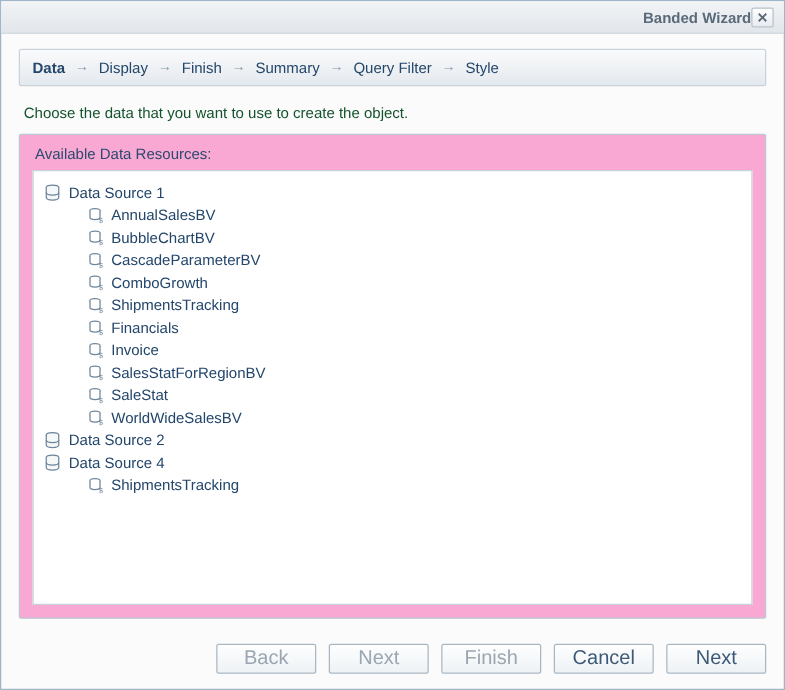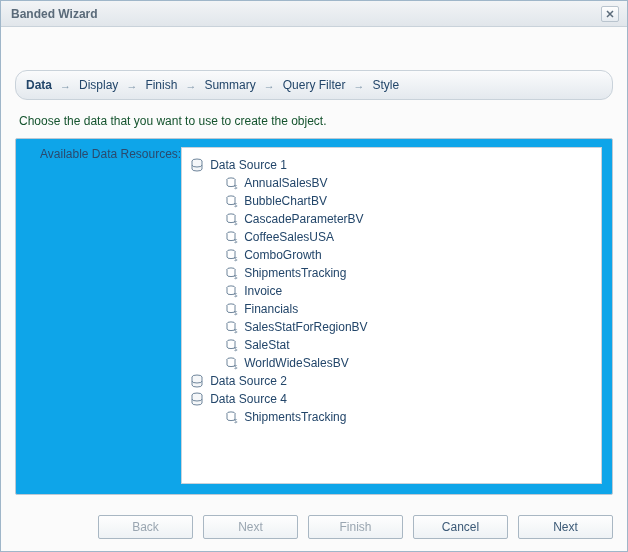--- a/index.html
+++ b/index.html
@@ -23,20 +23,21 @@
     background: linear-gradient(#f2f4f6 0%, #e1e6eb 100%);
     border-bottom: 1px solid #c9d2da;
     display: flex;
     align-items: center;
     padding: 0 8px 0 10px;
   }
   .titlebar .title {
     font-weight: bold;
     color: #5a6a79;
     flex: 1;
+    text-align: right;
   }
   .close-btn {
     width: 18px; height: 16px;
     border: 1px solid #b9c4ce;
     border-radius: 2px;
     background: linear-gradient(#fefefe,#e7ecf1);
     display: flex; align-items: center; justify-content: center;
     color: #5a6a79;
     font-size: 10px;
     cursor: pointer;
@@ -44,43 +45,42 @@
   .content-pad {
     padding: 12px 14px 10px 14px;
     flex: 1;
     display: flex;
     flex-direction: column;
     min-height: 0;
   }
   .stepbar {
     height: 30px;
     border: 1px solid #c9d2da;
-    border-radius: 12px;
+    border-radius: 2px;
     background: linear-gradient(#fafbfc 0%, #e4e9ee 100%);
     display: flex;
     align-items: center;
     padding: 0 10px;
     gap: 6px;
     color: #23466a;
-    margin-top: 31px;
   }
   .stepbar .step.active { font-weight: bold; }
   .chev { color: #7d94a8; font-size: 11px; margin: 0 2px; }
   .instruction {
     margin: 14px 4px 10px;
     color: #14532d;
   }
   .main-panel {
     border: 1px solid #bcc8d3;
     border-radius: 2px;
-    background: #0ea5e9;
+    background: #f9a8d4;
     flex: 1;
     display: flex;
-    flex-direction: row;
-    padding: 8px 10px 10px 22px;
+    flex-direction: column;
+    padding: 8px 10px 10px 10px;
     min-height: 0;
   }
   .section-label {
     color: #2a4a6e;
     margin: 0 0 6px 2px;
   }
   .tree-box {
     flex: 1;
     border: 1px solid #c9d2da;
     background: #fff;
@@ -100,28 +100,28 @@
   }
   .node .label { white-space: nowrap; }
   svg.icon { flex: none; }
   .button-row {
     display: flex;
     justify-content: flex-end;
     gap: 10px;
     padding: 10px 14px 12px 14px;
   }
   .btn {
-    width: 95px;
+    width: 80px;
     height: 24px;
     border: 1px solid #a9b7c3;
     border-radius: 2px;
     background: linear-gradient(#fefefe,#eef2f5);
     color: #3c5a77;
     font-family: inherit;
-    font-size: 12px;
+    font-size: 16px;
     cursor: pointer;
   }
   .btn[disabled], .btn.disabled {
     color: #9aa6b1;
     cursor: default;
   }
 </style>
 </head>
 <body>
 
@@ -194,61 +194,51 @@
                     <span class="label">CascadeParameterBV</span>
                   </div>
                 </li>
                 <li>
                   <div class="node">
                     <svg class="icon" width="14" height="14" viewBox="0 0 14 14">
                       <ellipse cx="7" cy="3.5" rx="4" ry="1.6" fill="#fff" stroke="#6e859b" stroke-width="1"></ellipse>
                       <path d="M3 3.5 V9 A4 1.6 0 0 0 11 9 V3.5" fill="#fff" stroke="#6e859b" stroke-width="1"></path>
                       <text x="10" y="13" font-size="6" fill="#6e859b" font-family="Arial">$</text>
                     </svg>
-                    <span class="label">CoffeeSalesUSA</span>
-                  </div>
-                </li>
-                <li>
-                  <div class="node">
-                    <svg class="icon" width="14" height="14" viewBox="0 0 14 14">
-                      <ellipse cx="7" cy="3.5" rx="4" ry="1.6" fill="#fff" stroke="#6e859b" stroke-width="1"></ellipse>
-                      <path d="M3 3.5 V9 A4 1.6 0 0 0 11 9 V3.5" fill="#fff" stroke="#6e859b" stroke-width="1"></path>
-                      <text x="10" y="13" font-size="6" fill="#6e859b" font-family="Arial">$</text>
-                    </svg>
                     <span class="label">ComboGrowth</span>
                   </div>
                 </li>
                 <li>
                   <div class="node">
                     <svg class="icon" width="14" height="14" viewBox="0 0 14 14">
                       <ellipse cx="7" cy="3.5" rx="4" ry="1.6" fill="#fff" stroke="#6e859b" stroke-width="1"></ellipse>
                       <path d="M3 3.5 V9 A4 1.6 0 0 0 11 9 V3.5" fill="#fff" stroke="#6e859b" stroke-width="1"></path>
                       <text x="10" y="13" font-size="6" fill="#6e859b" font-family="Arial">$</text>
                     </svg>
                     <span class="label">ShipmentsTracking</span>
                   </div>
                 </li>
                 <li>
                   <div class="node">
                     <svg class="icon" width="14" height="14" viewBox="0 0 14 14">
                       <ellipse cx="7" cy="3.5" rx="4" ry="1.6" fill="#fff" stroke="#6e859b" stroke-width="1"></ellipse>
                       <path d="M3 3.5 V9 A4 1.6 0 0 0 11 9 V3.5" fill="#fff" stroke="#6e859b" stroke-width="1"></path>
                       <text x="10" y="13" font-size="6" fill="#6e859b" font-family="Arial">$</text>
                     </svg>
+                    <span class="label">Financials</span>
+                  </div>
+                </li>
+                <li>
+                  <div class="node">
+                    <svg class="icon" width="14" height="14" viewBox="0 0 14 14">
+                      <ellipse cx="7" cy="3.5" rx="4" ry="1.6" fill="#fff" stroke="#6e859b" stroke-width="1"></ellipse>
+                      <path d="M3 3.5 V9 A4 1.6 0 0 0 11 9 V3.5" fill="#fff" stroke="#6e859b" stroke-width="1"></path>
+                      <text x="10" y="13" font-size="6" fill="#6e859b" font-family="Arial">$</text>
+                    </svg>
                     <span class="label">Invoice</span>
-                  </div>
-                </li>
-                <li>
-                  <div class="node">
-                    <svg class="icon" width="14" height="14" viewBox="0 0 14 14">
-                      <ellipse cx="7" cy="3.5" rx="4" ry="1.6" fill="#fff" stroke="#6e859b" stroke-width="1"></ellipse>
-                      <path d="M3 3.5 V9 A4 1.6 0 0 0 11 9 V3.5" fill="#fff" stroke="#6e859b" stroke-width="1"></path>
-                      <text x="10" y="13" font-size="6" fill="#6e859b" font-family="Arial">$</text>
-                    </svg>
-                    <span class="label">Financials</span>
                   </div>
                 </li>
                 <li>
                   <div class="node">
                     <svg class="icon" width="14" height="14" viewBox="0 0 14 14">
                       <ellipse cx="7" cy="3.5" rx="4" ry="1.6" fill="#fff" stroke="#6e859b" stroke-width="1"></ellipse>
                       <path d="M3 3.5 V9 A4 1.6 0 0 0 11 9 V3.5" fill="#fff" stroke="#6e859b" stroke-width="1"></path>
                       <text x="10" y="13" font-size="6" fill="#6e859b" font-family="Arial">$</text>
                     </svg>
                     <span class="label">SalesStatForRegionBV</span>

